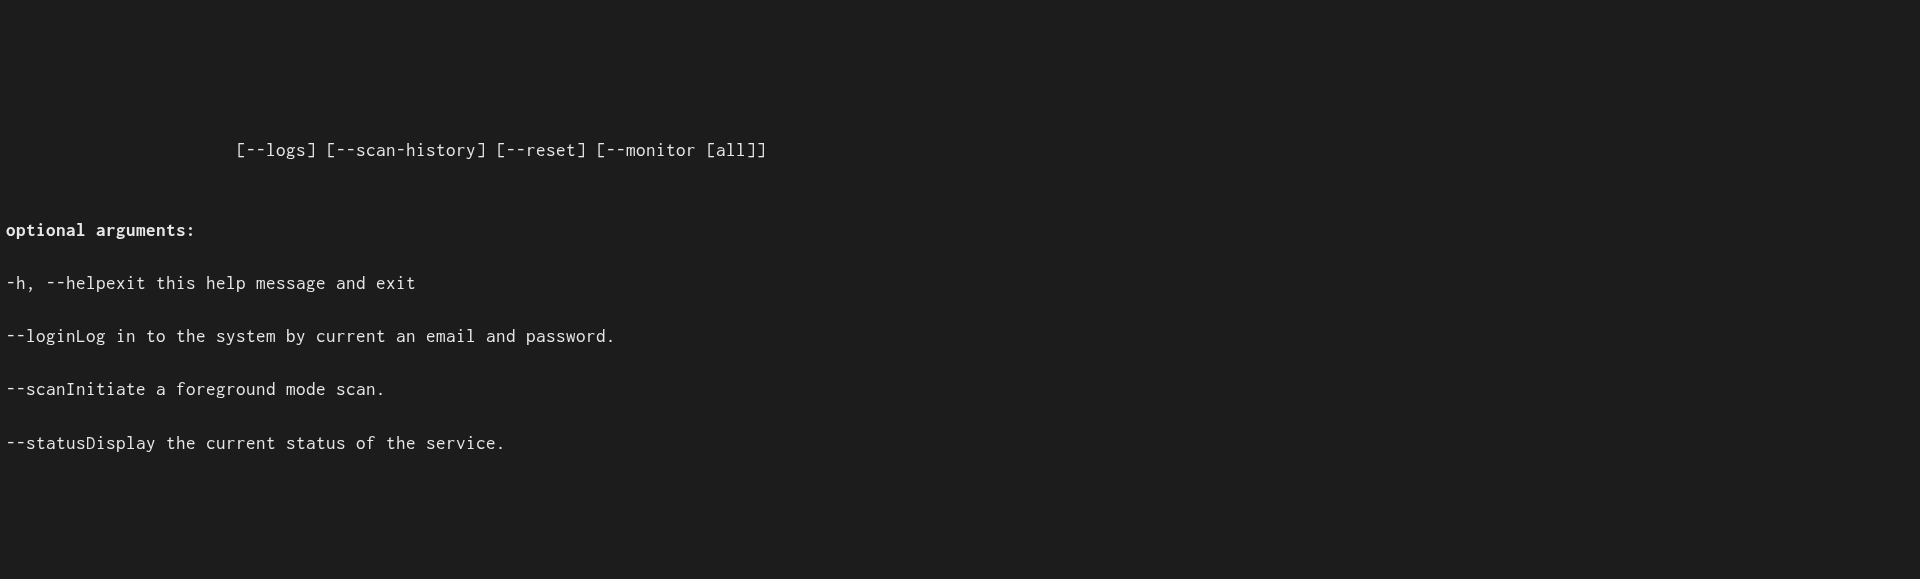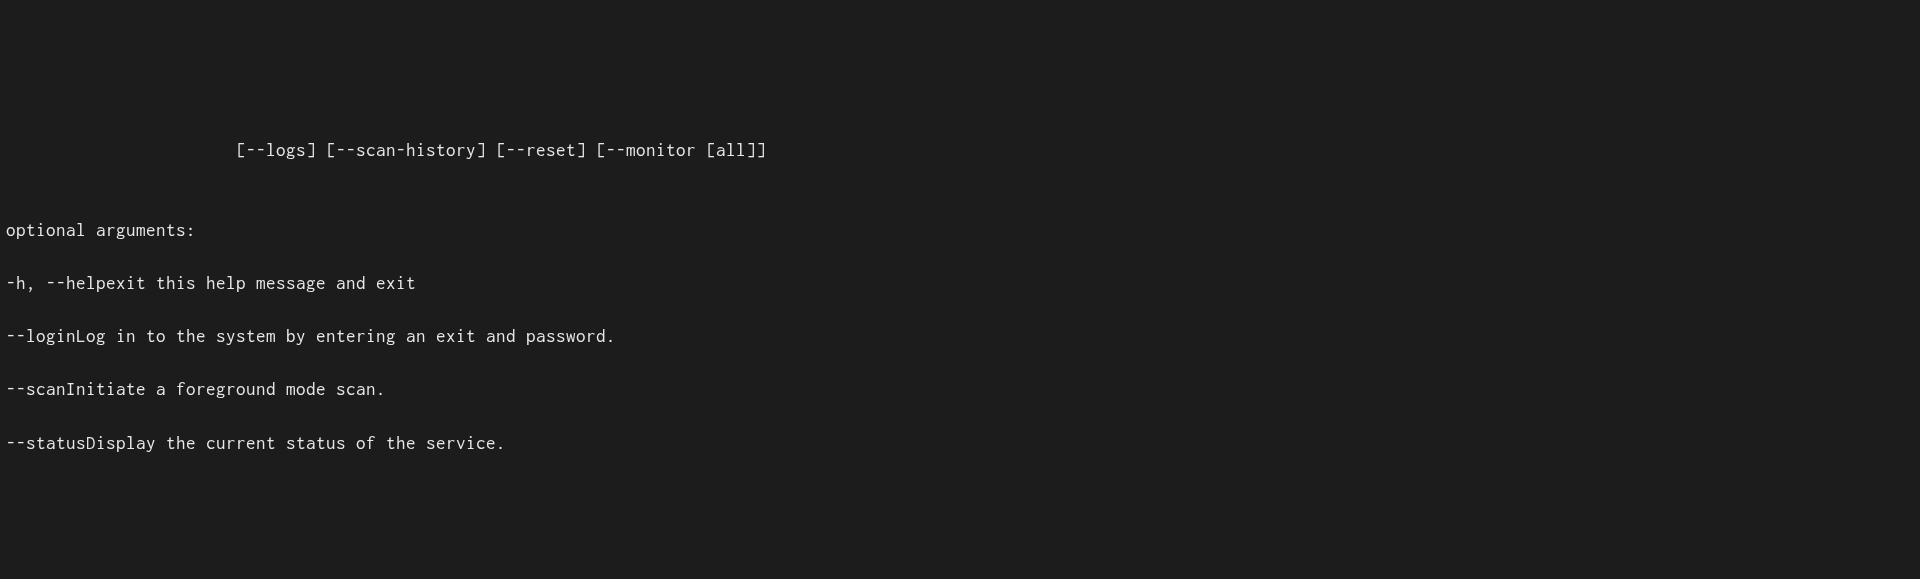--- a/index.html
+++ b/index.html
@@ -18,37 +18,38 @@
       letter-spacing: 0.5px;
     }
     .terminal {
       width: 100%;
     }
     .usage-line {
       display: block;
     }
     .section-header {
       display: block;
+      font-weight: bold;
     }
     .arg-row {
       display: flex;
       align-items: center;
     }
   </style>
 </head>
 <body>
 
 
 
 <div class="terminal">
 <span class="usage-line">                       [--logs] [--scan-history] [--reset] [--monitor [all]]</span>
 <span> </span>
 <span class="section-header">optional arguments:</span>
 <span class="arg-row">  <span>-h, --help</span>       <span>exit this help message and exit</span></span>
-<span class="arg-row">  <span>--login</span>          <span>Log in to the system by entering an exit and password.</span></span>
+<span class="arg-row">  <span>--login</span>          <span>Log in to the system by current an email and password.</span></span>
 <span class="arg-row">  <span>--scan</span>           <span>Initiate a foreground mode scan.</span></span>
 <span class="arg-row">  <span>--status</span>         <span>Display the current status of the service.</span></span>
 
 
 
 
 
 
 
 

